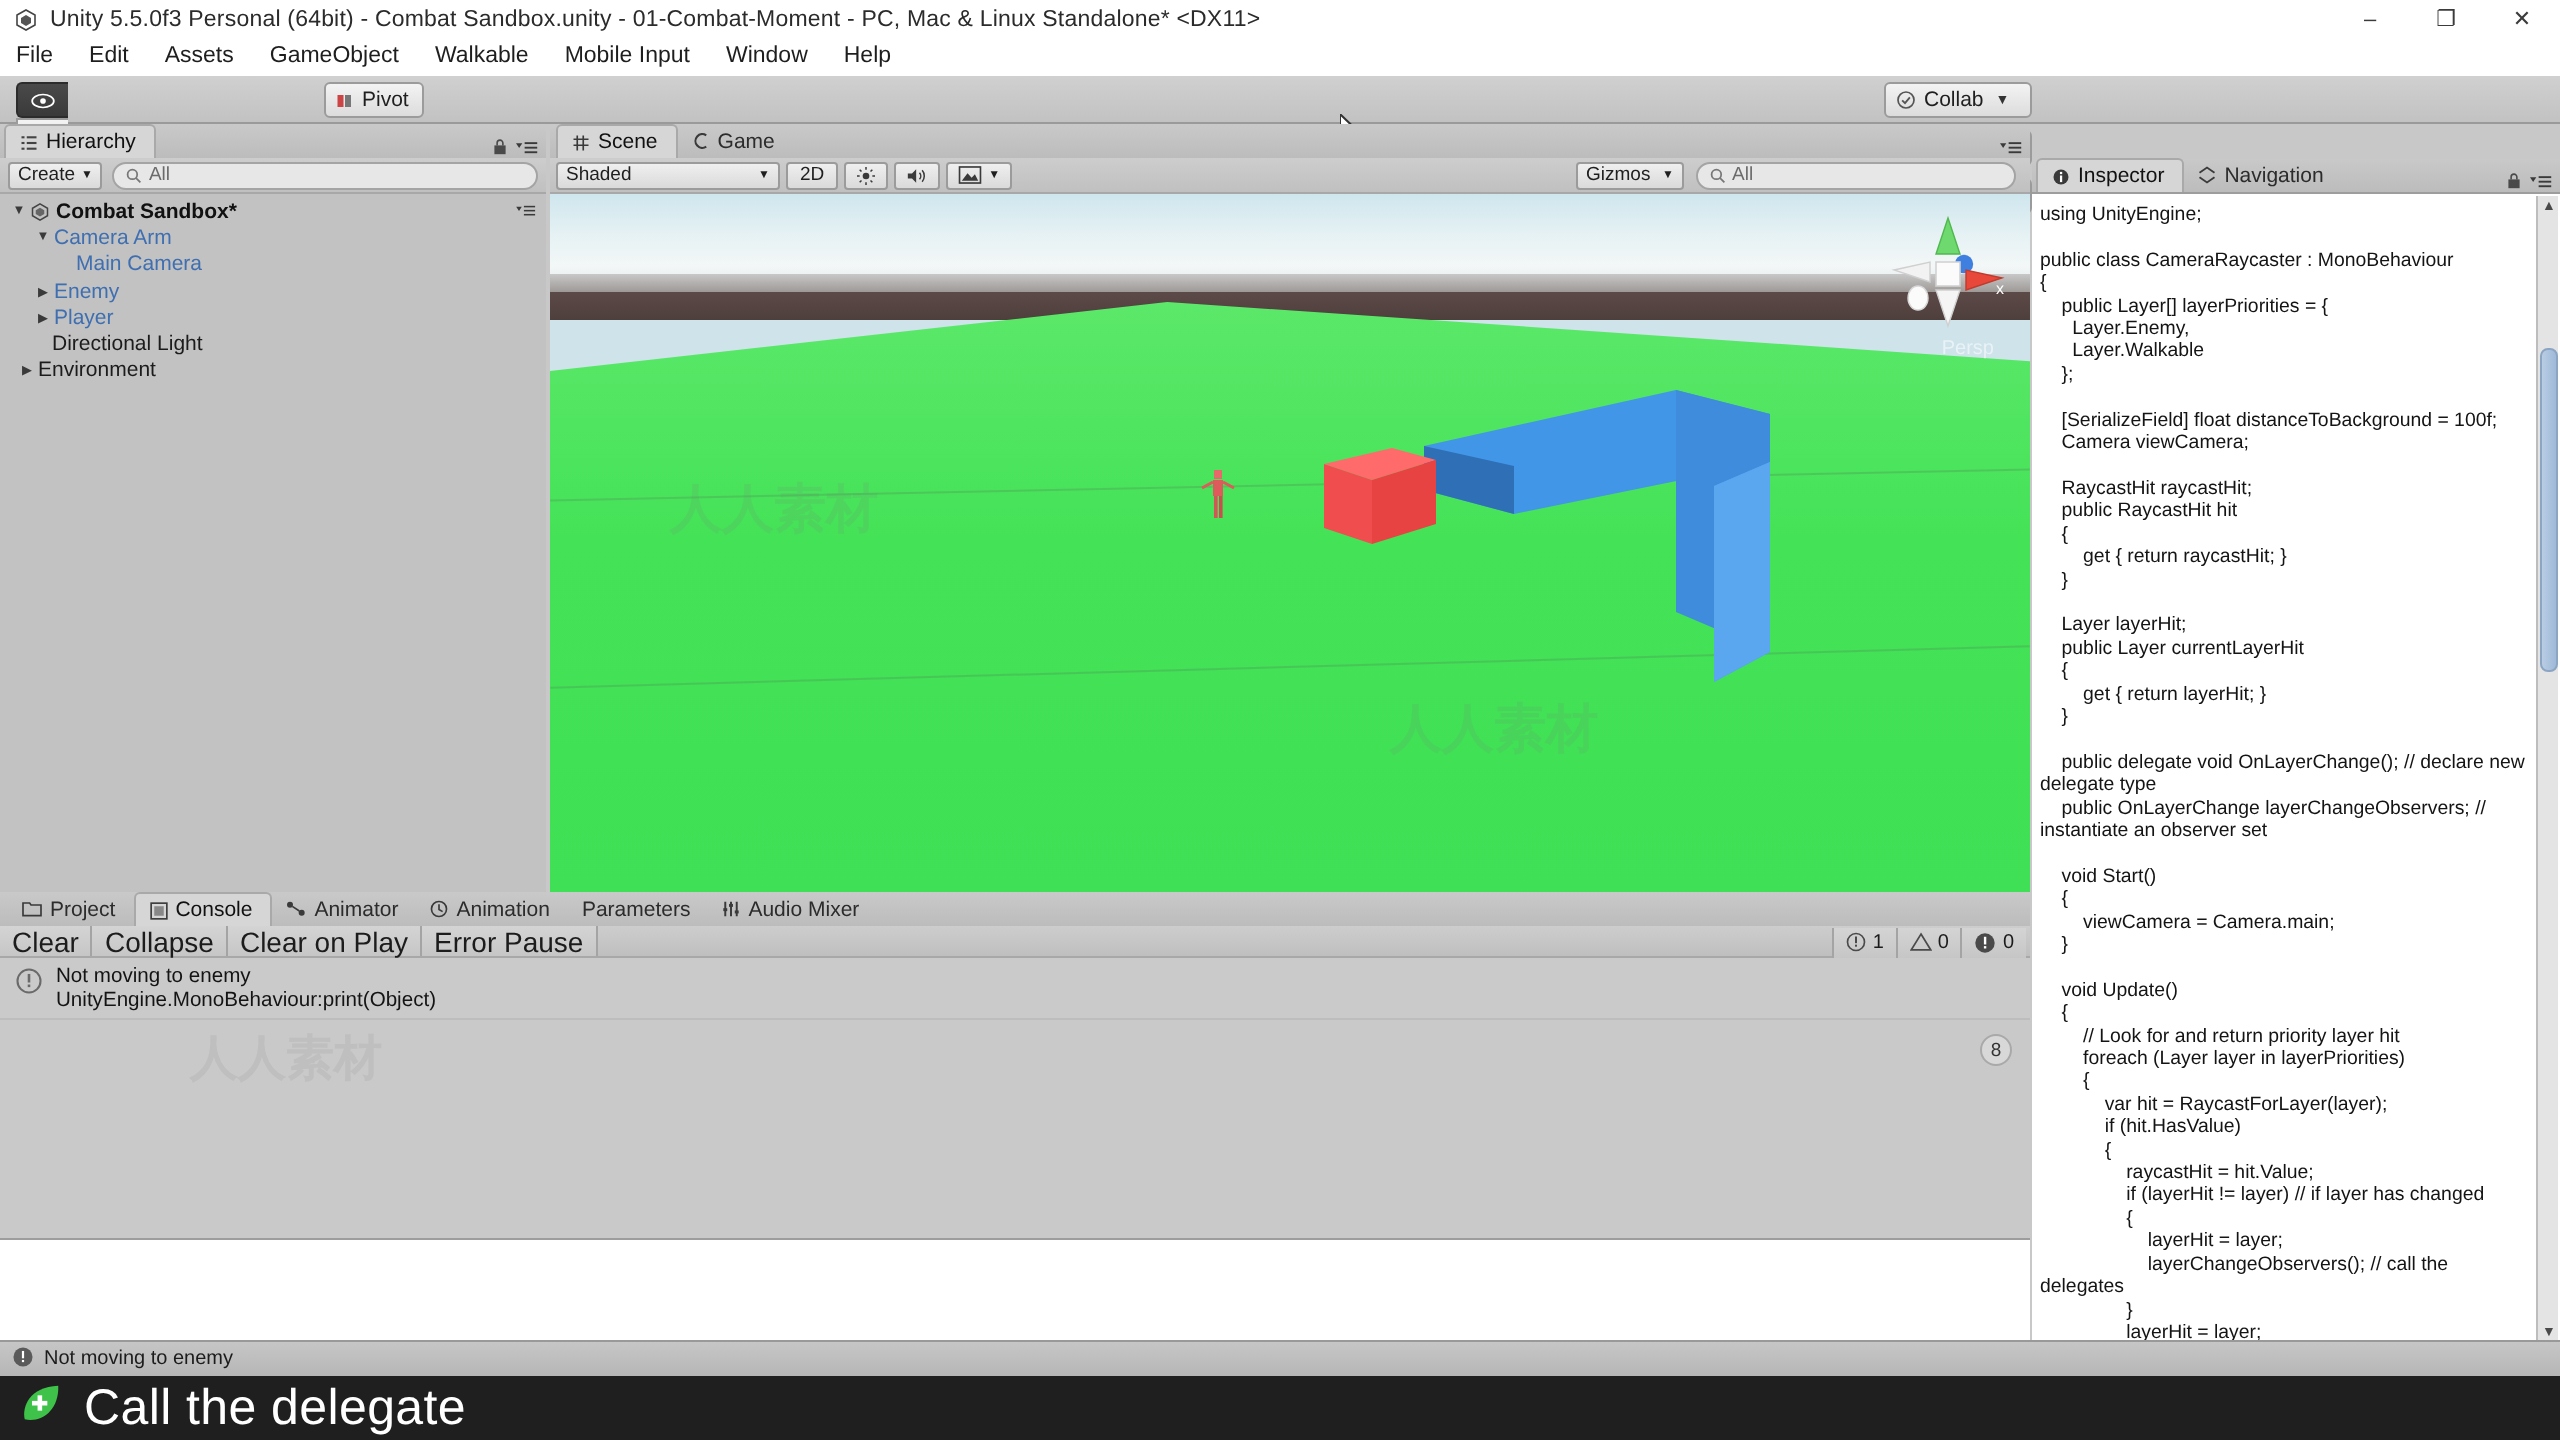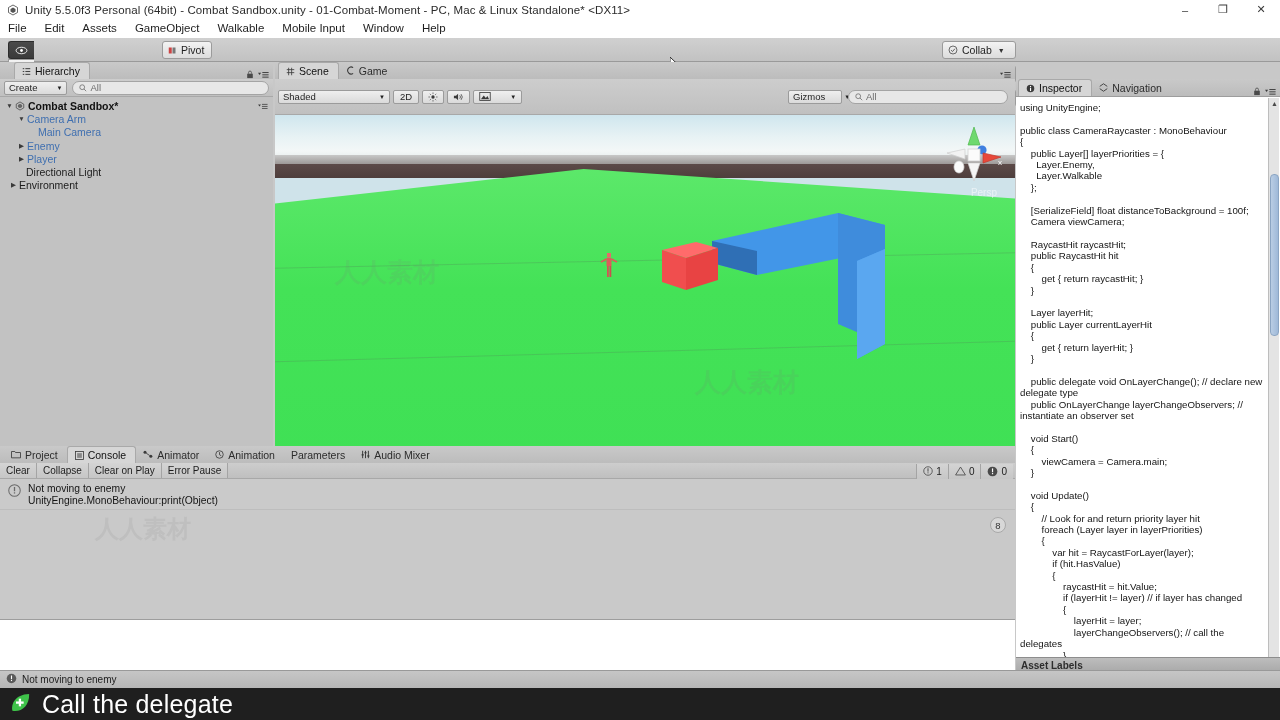--- a/index.html
+++ b/index.html
@@ -94,40 +94,40 @@
   #hierarchy { left: 0; top: 62px; width: 273px; height: 384px; }
   .hier-toolbar {
     height: 18px; background: linear-gradient(180deg,#cdcdcd,#c0c0c0);
     display: flex; align-items: center; padding: 0 4px; gap: 5px;
     border-bottom: 1px solid #a8a8a8;
   }
   .mini-btn {
     height: 14px; background: linear-gradient(180deg,#efefef,#dadada);
     border: 1px solid #9b9b9b; border-radius: 2px;
     font-size: 9.5px; color: #1f1f1f;
-    display: flex; align-items: center; padding: 0 4px; gap: 19px;
+    display: flex; align-items: center; padding: 0 4px; gap: 3px;
   }
   .search-pill {
     flex: 1; height: 14px; background: #e7e7e7;
     border: 1px solid #a4a4a4; border-radius: 7px;
     display: flex; align-items: center; padding: 0 6px; gap: 3px;
     font-size: 9.5px; color: #6b6b6b;
   }
   .hier-list { background: #c2c2c2; padding-top: 2px; font-size: 10.5px; }
   .hrow { height: 13.3px; display: flex; align-items: center; white-space: nowrap; }
   .hrow .arrow { width: 11px; text-align: center; font-size: 6.5px; color: #3a3a3a; }
   .hrow .go-icon { margin-right: 3px; display:flex; }
   .hrow .lbl { color: #1c1c1c; }
   .hrow .lbl.prefab { color: #3f6fb0; }
   .hrow .lbl.scene { font-weight: bold; color: #111; }
 
   
   #scene { left: 275px; top: 62px; width: 740px; height: 384px; }
   .scene-toolbar {
-    height: 36px; background: linear-gradient(180deg,#cdcdcd,#c0c0c0);
+    height: 18px; background: linear-gradient(180deg,#cdcdcd,#c0c0c0);
     display: flex; align-items: center; padding: 0 3px; gap: 3px;
     border-bottom: 1px solid #a8a8a8;
   }
   .scene-view { position: relative; width: 740px; height: 349px; overflow: hidden; background: #cfe3ea; }
   .sky {
     position: absolute; left:0; top:0; width: 740px; height: 48px;
     background: linear-gradient(180deg,#cfe6ee 0%,#e7f2f4 45%,#f3f7f7 75%,#dfe6e6 100%);
   }
   .skyband {
     position:absolute; left:0; top:40px; width:740px; height:16px;
@@ -174,21 +174,21 @@
   }
 
   
   #console { left: 0; top: 446px; width: 1015px; height: 224px; }
   .console-toolbar {
     height: 16px; background: linear-gradient(180deg,#cdcdcd,#bfbfbf);
     display: flex; align-items: center; border-bottom: 1px solid #a8a8a8;
     position: relative;
   }
   .cbtn {
-    height: 15px; padding: 0 6px; font-size: 10px; color: #1c1c1c;
+    height: 15px; padding: 0 6px; font-size: 14px; color: #1c1c1c;
     display: flex; align-items: center;
     border-right: 1px solid #a4a4a4;
     background: linear-gradient(180deg,#d4d4d4,#c6c6c6);
   }
   .counters { position: absolute; right: 2px; top: 0; height: 16px; display: flex; align-items:center; }
   .counter {
     display: flex; align-items: center; gap: 3px; padding: 0 6px; height: 15px;
     border-left: 1px solid #a4a4a4; font-size: 10px; color: #1c1c1c;
     background: linear-gradient(180deg,#d4d4d4,#c6c6c6);
   }
@@ -365,21 +365,21 @@
   </div>
 
   <div class="cursor-arrow">
     <svg width="13" height="19" viewBox="0 0 13 19">
         <polygon points="0,0 0,15 3.6,11.6 6,17.4 8.6,16.2 6.2,10.8 11,10.6" fill="#fff" stroke="#333" stroke-width="1"></polygon>
       </svg>
   </div>
 
   <div class="panel" id="hierarchy">
     <div class="tabstrip">
-      <div class="tab active" style="margin-left:14px;">
+      <div class="tab active" style="margin-left:2px;">
         <svg width="9" height="9" viewBox="0 0 12 12">
             <rect x="1" y="1.5" width="2" height="1.4" fill="#444"></rect>
             <rect x="4.5" y="1.5" width="6.5" height="1.4" fill="#444"></rect>
             <rect x="1" y="5.3" width="2" height="1.4" fill="#444"></rect>
             <rect x="4.5" y="5.3" width="6.5" height="1.4" fill="#444"></rect>
             <rect x="1" y="9.1" width="2" height="1.4" fill="#444"></rect>
             <rect x="4.5" y="9.1" width="6.5" height="1.4" fill="#444"></rect>
           </svg>
         <span>Hierarchy</span>
       </div>
@@ -642,21 +642,20 @@
                 {
                     layerHit = layer;
                     layerChangeObservers(); // call the delegates
                 }
                 layerHit = layer;</pre>
       <div class="insp-scroll">
         <div class="sb-arrow" style="top:1px;">▲</div>
         <div class="insp-thumb"></div>
         <div class="sb-arrow" style="bottom:1px;">▼</div>
       </div>
-      <div class="asset-labels">Asset Labels</div>
     </div>
   </div>
 
   <div class="panel" id="console">
     <div class="tabstrip">
       <div class="tab" style="margin-left:4px;">
         <svg width="10" height="9" viewBox="0 0 12 10">
             <path d="M0.6 9V1.4h4L5.4 2.6h6V9z" fill="none" stroke="#3a3a3a" stroke-width="1"></path>
           </svg>
         <span>Project</span>

